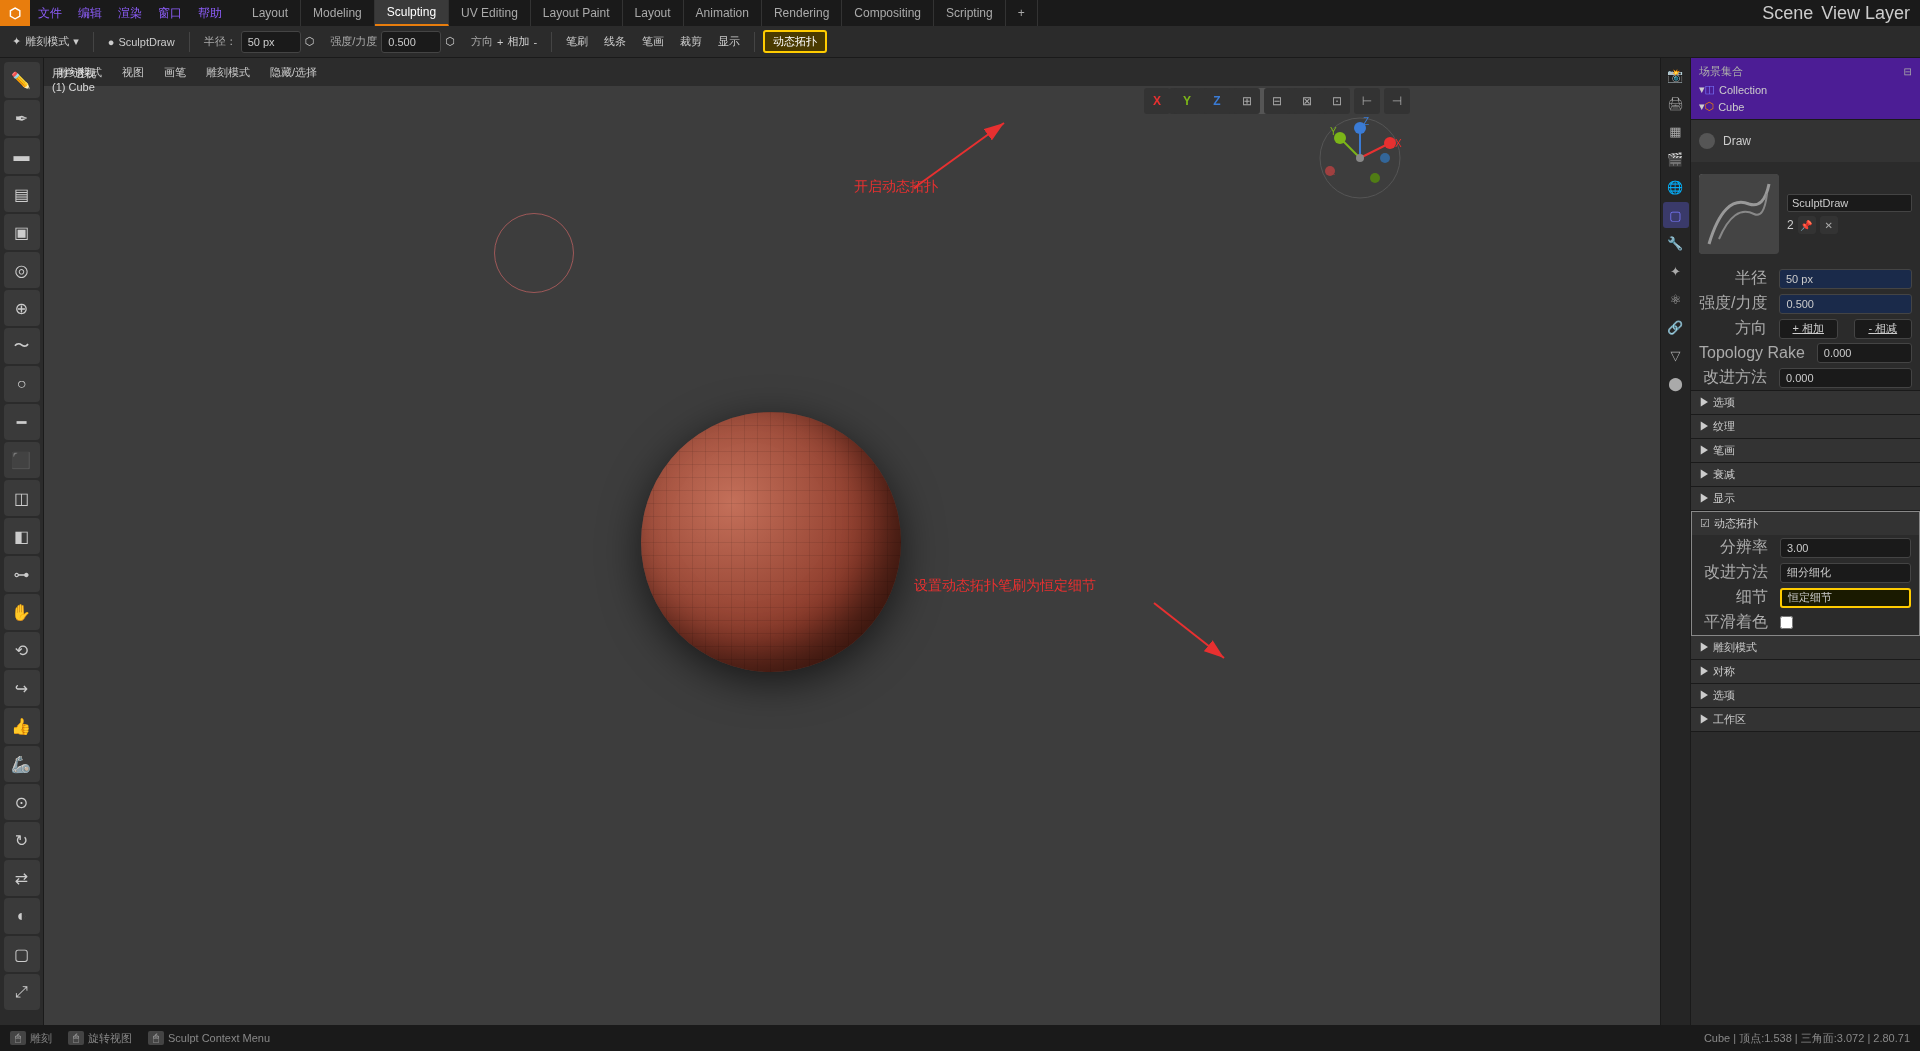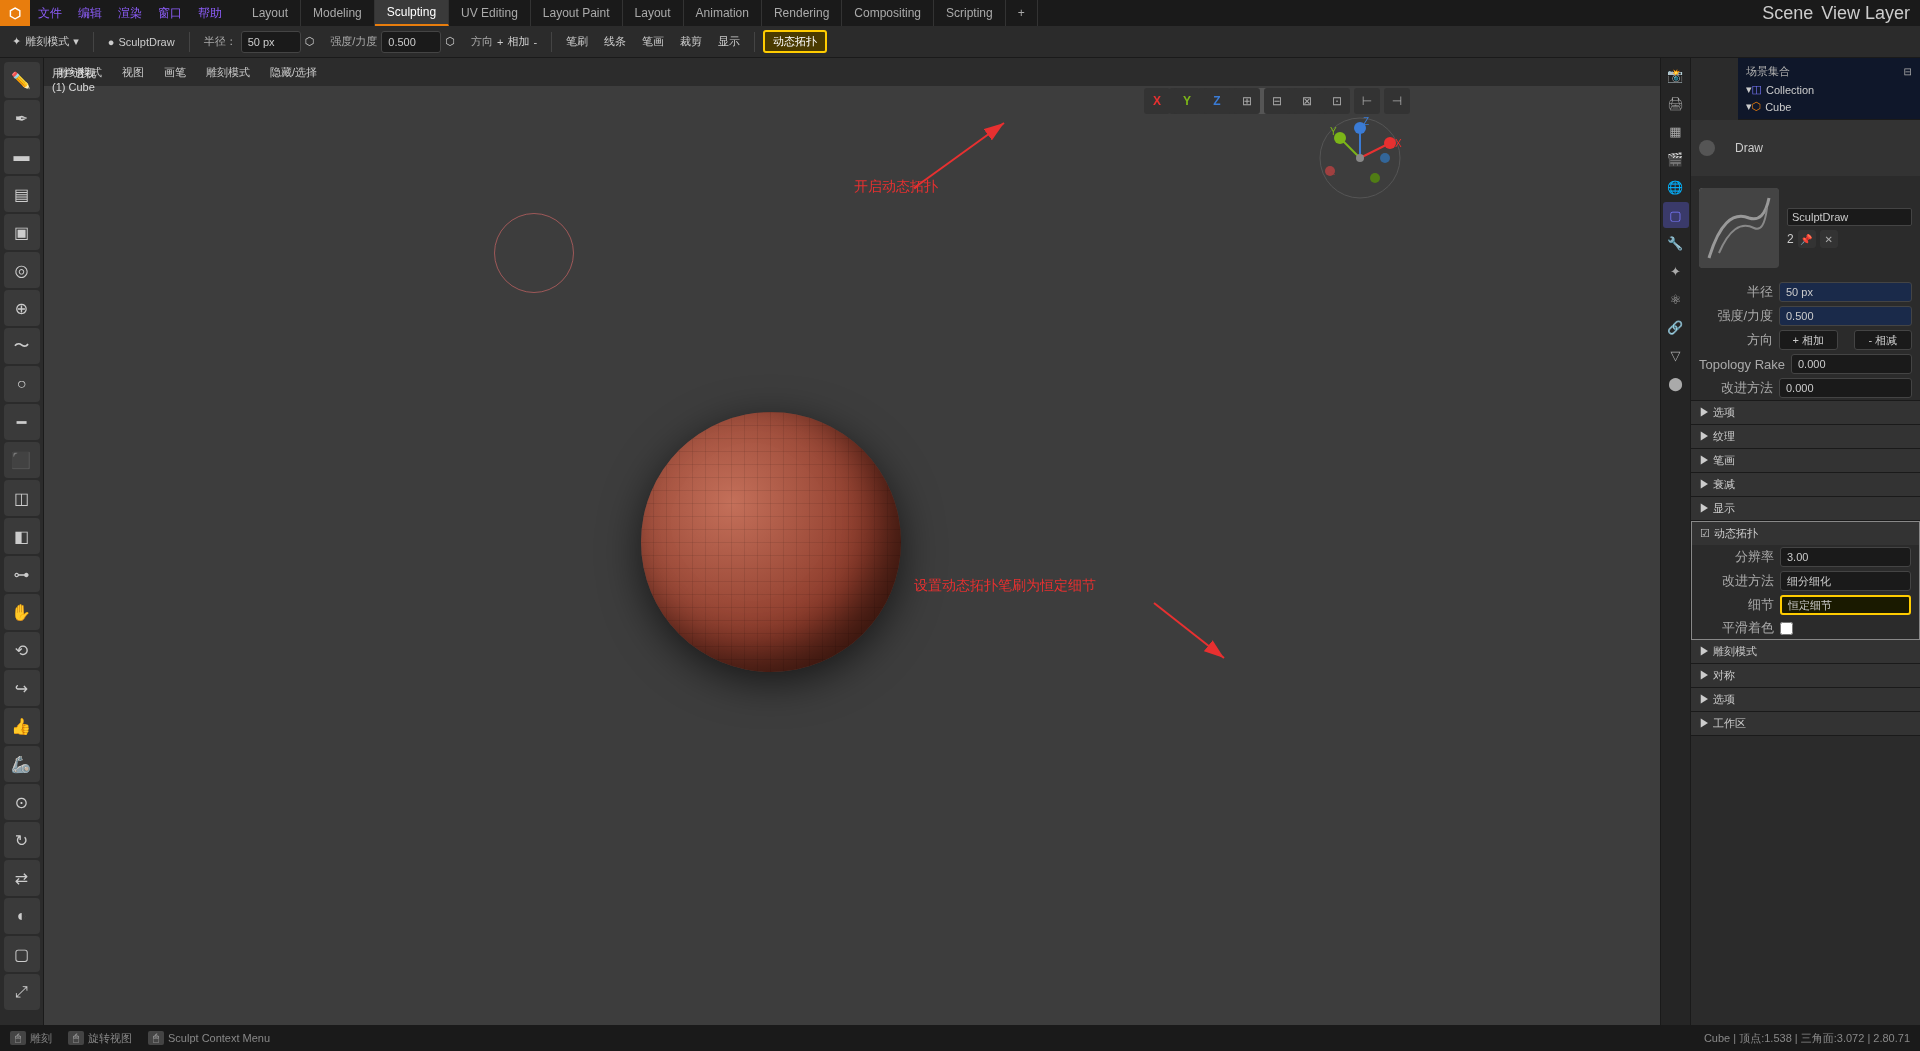--- a/index.html
+++ b/index.html
@@ -290,25 +290,24 @@
       justify-content: center;
       cursor: pointer;
       border-radius: 3px;
       font-size: 13px;
       color: #aaa;
     }
     .prop-icon.active { background: #3a3a6a; color: #7a7aff; }
 
     
     #outliner {
-      background: #0f172a;
+      background: #4c1d95;
       border-bottom: 1px solid #1a1a1a;
       padding: 4px 0;
       font-size: 11px;
-      margin-left: 47px;
     }
     .outliner-header {
       display: flex;
       align-items: center;
       padding: 2px 8px;
       color: #aaa;
       font-size: 11px;
     }
     .outliner-item {
       display: flex;
@@ -340,22 +339,22 @@
       display: flex;
       align-items: center;
       padding: 2px 8px;
       min-height: 22px;
       font-size: 11px;
     }
     .prop-label {
       color: #aaa;
       min-width: 80px;
       text-align: right;
-      padding-right: 6px;
-      font-size: 13px;
+      padding-right: 12px;
+      font-size: 16px;
     }
     .prop-value {
       flex: 1;
       background: #1a1a1a;
       border: 1px solid #444;
       border-radius: 3px;
       color: #ccc;
       height: 20px;
       padding: 0 6px;
       font-size: 11px;
@@ -679,21 +678,21 @@
         </div>
         <div class="outliner-item indent">
           <span>▾</span>
           <span style="color:#e87d0d; margin-right:4px;">⬡</span>
           <span>Cube</span>
         </div>
       </div>
 
       <div id="properties-panel">
 
-        <div style="display:flex; align-items:center; padding:20px 8px; background:#333; gap:20px;">
+        <div style="display:flex; align-items:center; padding:13px 8px; background:#333; gap:8px;">
           <span style="width:16px; height:16px; background:#555; border-radius:50%; display:inline-block;"></span>
           <span>Draw</span>
         </div>
 
         <div style="display:flex; align-items:center; padding:6px 8px; gap:8px; background:#2b2b2b;">
           <div class="brush-thumb">
             <svg width="80" height="80">
               <rect width="80" height="80" fill="#444"></rect>
               <path d="M10 70 Q25 20 50 30 Q65 35 70 10" stroke="#999" stroke-width="3" fill="none"></path>
               <path d="M20 65 Q35 30 55 40 Q65 45 68 20" stroke="#888" stroke-width="2" fill="none"></path>
@@ -717,21 +716,21 @@
             </div>
           </div>
           <div class="prop-row">
             <span class="prop-label">强度/力度</span>
             <div class="prop-value prop-value-blue">
               <span>0.500</span>
             </div>
           </div>
           <div class="prop-row">
             <span class="prop-label">方向</span>
-            <div style="display:flex; gap:16px; flex:1;">
+            <div style="display:flex; gap:16px; flex:1;text-decoration:underline;">
               <div class="prop-value" style="flex:1; justify-content:center;">
                 <span>+ 相加</span>
               </div>
               <div class="prop-value" style="flex:1; justify-content:center;">
                 <span>- 相减</span>
               </div>
             </div>
           </div>
           <div class="prop-row">
             <span class="prop-label">Topology Rake</span>

